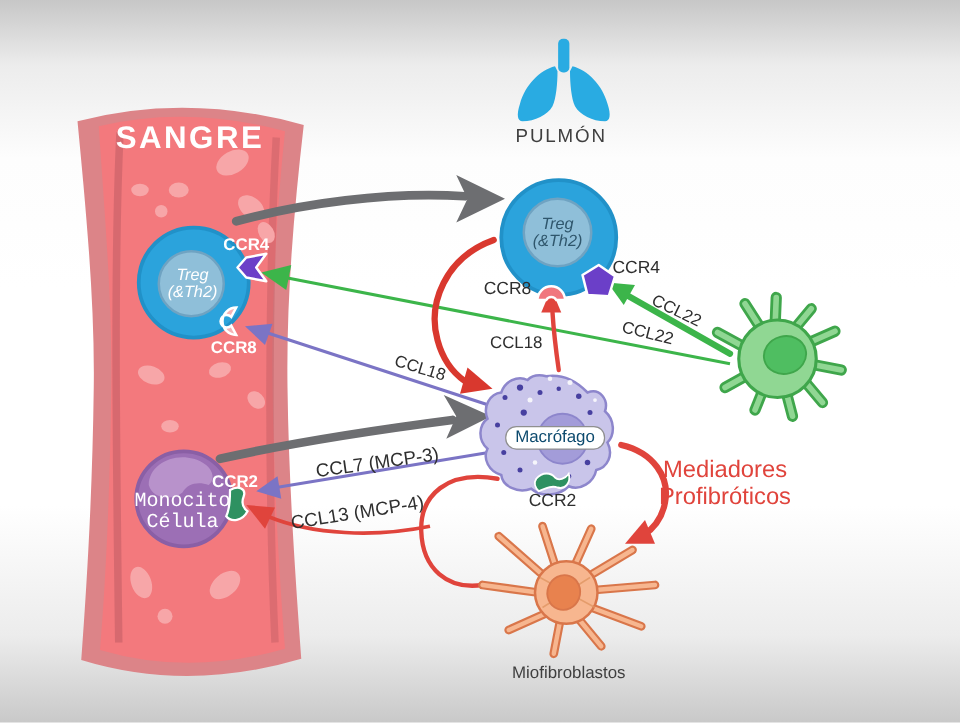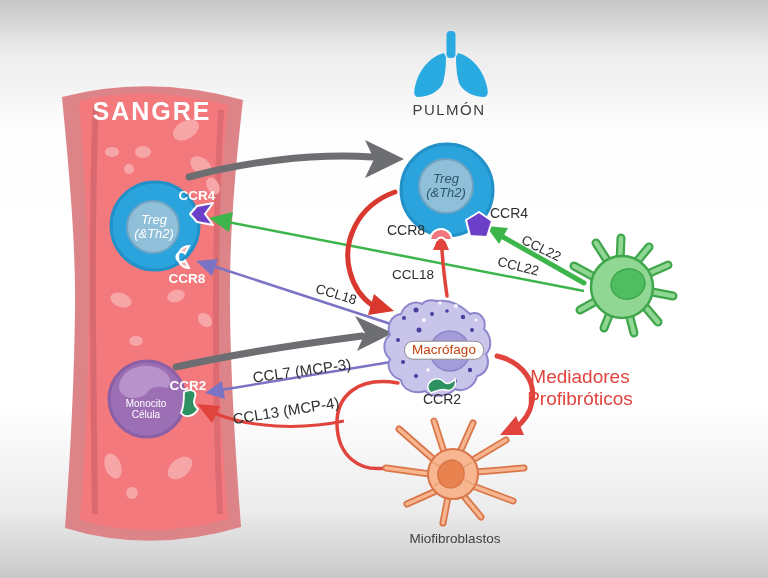--- a/index.html
+++ b/index.html
@@ -11,28 +11,28 @@
   svg{position:absolute;left:0;top:0;}
   .lbl{position:absolute;transform:translate(-50%,-50%);white-space:nowrap;line-height:1.08;}
   .lbl.center{text-align:center;}
   .white{color:#ffffff;}
   .dark{color:#2e2e2e;}
   .softdark{color:#3f3f3f;}
   .red{color:#e0443c;}
   .sangre{font-size:25px;font-weight:bold;letter-spacing:2px;}
   .pulmon{font-size:15px;letter-spacing:1.5px;font-weight:400;}
   .cellname{font-size:13px;font-weight:500;font-style:italic;}
-  .cellname-sm{font-size:10px;font-weight:500;}
+  .cellname-sm{font-size:16px;font-weight:500;font-family:Liberation Mono, monospace;}
   .treg-lung{color:#2f566c;}
   .ccr{font-size:13.5px;font-weight:600;}
   .ccr-dark{font-size:14px;font-weight:400;color:#2e2e2e;}
   .ccl{font-size:13.5px;color:#2e2e2e;}
   .ccl-big{font-size:15px;color:#2e2e2e;}
   .note{font-size:13px;line-height:1.2;}
-  .pill{background:#ffffff;border:1.5px solid #8f8f8f;border-radius:9px;padding:1px 7px;font-size:13.5px;color:#c2410c;}
+  .pill{background:#ffffff;border:1.5px solid #8f8f8f;border-radius:9px;padding:1px 7px;font-size:13.5px;color:#0c4a6e;}
   .medi{font-size:19px;font-weight:500;line-height:1.18;}
   .dendr{font-size:12.5px;line-height:1.25;}
   .miofib{font-size:13.5px;}
 </style>
 </head>
 <body>
 
 <div id="stage">
 
 <svg width="768" height="578" viewBox="0 0 768 578">

